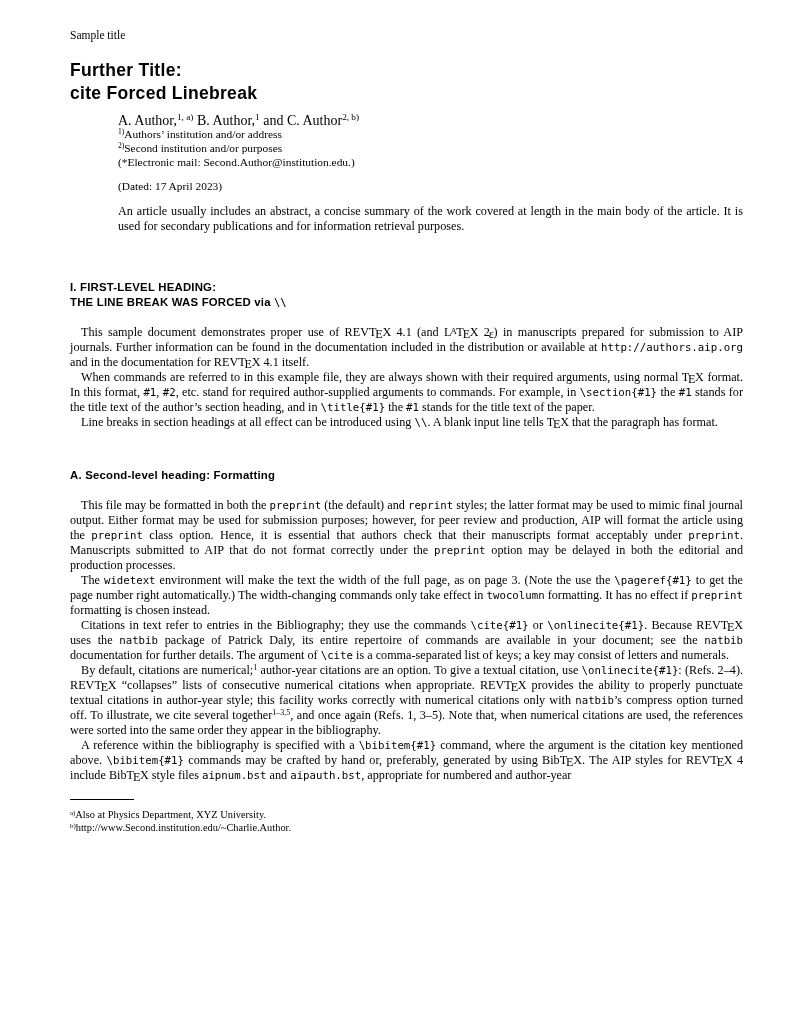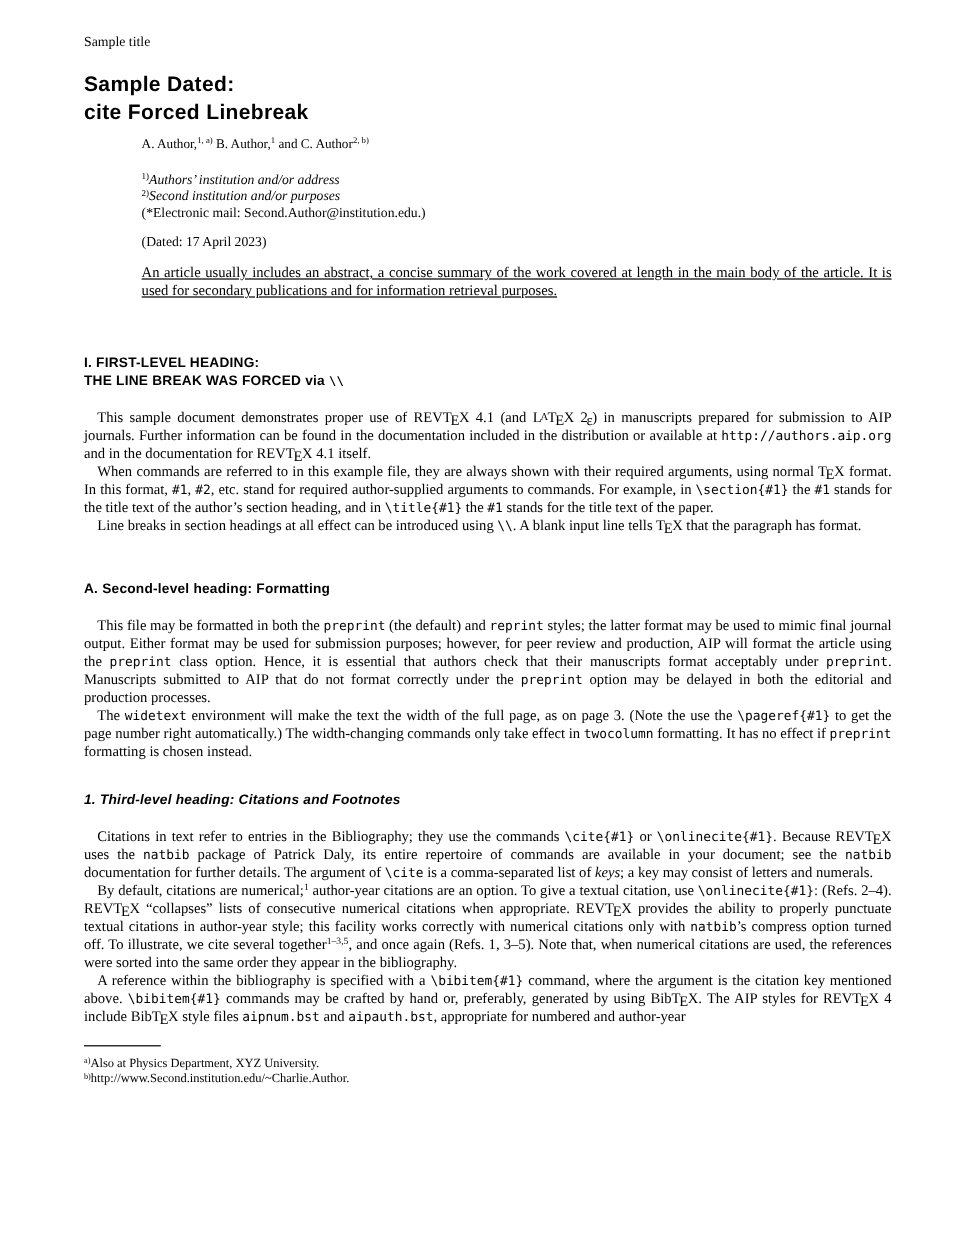--- a/index.html
+++ b/index.html
@@ -23,30 +23,29 @@
   }
   .title {
     font-family: "Liberation Sans", sans-serif;
     font-weight: bold;
     font-size: 17.5px;
     line-height: 22.5px;
     letter-spacing: 0.3px;
     margin-bottom: 9px;
   }
   .front-matter { margin-left: 48px; }
-  .byline { font-size: 11px; margin-bottom: 16px; }
+  .byline { font-size: 14px; margin-bottom: 0; }
   .affiliation { font-size: 11.4px; line-height: 13.6px; }
   .email-line { font-size: 11.4px; margin-top: 0; }
   .dated-line { font-size: 11.4px; margin-top: 9px; }
   .abstract {
     margin: 10px 0 0 0;
     text-align: justify;
     font-size: 12.2px;
     line-height: 15px;
-    text-decoration: underline;
   }
   .heading1, .heading2, .heading3 {
     font-family: "Liberation Sans", sans-serif;
     font-weight: bold;
     font-size: 11.4px;
     line-height: 15px;
     letter-spacing: 0.2px;
     margin: 0;
   }
   .heading1 { margin-top: 46px; margin-bottom: 15px; }
@@ -60,34 +59,34 @@
   }
   .footnote-area { margin-top: 16px; }
   .footnote-rule {
     width: 64px;
     border-top: 1px solid #000;
     margin-bottom: 8px;
   }
   .footnote { font-size: 10.4px; line-height: 13px; }
   
   .s-m { font-family: "DejaVu Sans Mono", monospace; font-size: 0.88em; }
-  .s-i { font-style: italic; }
+  .s-i { }
   .s-sup { font-size: 0.66em; position: relative; top: -0.5em; line-height: 0; }
   .s-e { position: relative; top: 0.18em; margin: 0 -0.03em 0 -0.09em; line-height: 0; }
   .s-la { font-size: 0.72em; position: relative; top: -0.28em; margin: 0 -0.06em 0 -0.1em; line-height: 0; }
 </style>
 </head>
 <body>
 
 <div class="page">
 
   <div class="running-header">Sample title</div>
 
   <div class="title">
-    <div>Sample Dated:</div>
+    <div>Further Title:</div>
     <div>cite Forced Linebreak</div>
   </div>
 
   <div class="front-matter">
     <div class="byline"><span>A. Author,</span><span class="s-sup">1, a)</span><span> B. Author,</span><span class="s-sup">1</span><span> and C. Author</span><span class="s-sup">2, b)</span></div>
     <div class="affiliation"><span class="s-sup">1)</span><span class="s-i">Authors’ institution and/or address</span></div>
     <div class="affiliation"><span class="s-sup">2)</span><span class="s-i">Second institution and/or purposes</span></div>
     <div class="email-line">(*Electronic mail: Second.Author@institution.edu.)</div>
     <div class="dated-line">(Dated: 17 April 2023)</div>
     <p class="abstract">An article usually includes an abstract, a concise summary of the work covered at length in the main body of the article. It is used for secondary publications and for information retrieval purposes.</p>
@@ -103,21 +102,20 @@
     <p class="body-par"><span>Line breaks in section headings at all effect can be introduced using </span><span class="s-m">\\</span><span>. A blank input line tells T</span><span class="s-e">E</span><span>X that the paragraph has format.</span></p>
   </div>
 
   <div>
     <h3 class="heading2">A.   Second-level heading: Formatting</h3>
     <p class="body-par"><span>This file may be formatted in both the </span><span class="s-m">preprint</span><span> (the default) and </span><span class="s-m">reprint</span><span> styles; the latter format may be used to mimic final journal output. Either format may be used for submission purposes; however, for peer review and production, AIP will format the article using the </span><span class="s-m">preprint</span><span> class option. Hence, it is essential that authors check that their manuscripts format acceptably under </span><span class="s-m">preprint</span><span>. Manuscripts submitted to AIP that do not format correctly under the </span><span class="s-m">preprint</span><span> option may be delayed in both the editorial and production processes.</span></p>
     <p class="body-par"><span>The </span><span class="s-m">widetext</span><span> environment will make the text the width of the full page, as on page 3. (Note the use the </span><span class="s-m">\pageref{#1}</span><span> to get the page number right automatically.) The width-changing commands only take effect in </span><span class="s-m">twocolumn</span><span> formatting. It has no effect if </span><span class="s-m">preprint</span><span> formatting is chosen instead.</span></p>
   </div>
 
   <div>
-    <h4 class="heading3">1.   Third-level heading: Citations and Footnotes</h4>
     <p class="body-par"><span>Citations in text refer to entries in the Bibliography; they use the commands </span><span class="s-m">\cite{#1}</span><span> or </span><span class="s-m">\onlinecite{#1}</span><span>. Because REVT</span><span class="s-e">E</span><span>X uses the </span><span class="s-m">natbib</span><span> package of Patrick Daly, its entire repertoire of commands are available in your document; see the </span><span class="s-m">natbib</span><span> documentation for further details. The argument of </span><span class="s-m">\cite</span><span> is a comma-separated list of </span><span class="s-i">keys</span><span>; a key may consist of letters and numerals.</span></p>
     <p class="body-par"><span>By default, citations are numerical;</span><span class="s-sup">1</span><span> author-year citations are an option. To give a textual citation, use </span><span class="s-m">\onlinecite{#1}</span><span>: (Refs. 2–4). REVT</span><span class="s-e">E</span><span>X “collapses” lists of consecutive numerical citations when appropriate. REVT</span><span class="s-e">E</span><span>X provides the ability to properly punctuate textual citations in author-year style; this facility works correctly with numerical citations only with </span><span class="s-m">natbib</span><span>’s compress option turned off. To illustrate, we cite several together</span><span class="s-sup">1–3,5</span><span>, and once again (Refs. 1, 3–5). Note that, when numerical citations are used, the references were sorted into the same order they appear in the bibliography.</span></p>
     <p class="body-par"><span>A reference within the bibliography is specified with a </span><span class="s-m">\bibitem{#1}</span><span> command, where the argument is the citation key mentioned above. </span><span class="s-m">\bibitem{#1}</span><span> commands may be crafted by hand or, preferably, generated by using BibT</span><span class="s-e">E</span><span>X. The AIP styles for REVT</span><span class="s-e">E</span><span>X 4 include BibT</span><span class="s-e">E</span><span>X style files </span><span class="s-m">aipnum.bst</span><span> and </span><span class="s-m">aipauth.bst</span><span>, appropriate for numbered and author-year</span></p>
   </div>
 
   <div class="footnote-area">
     <div class="footnote-rule"></div>
     <div class="footnote"><span class="s-sup">a)</span><span>Also at Physics Department, XYZ University.</span></div>
     <div class="footnote"><span class="s-sup">b)</span><span>http://www.Second.institution.edu/~Charlie.Author.</span></div>
   </div>

